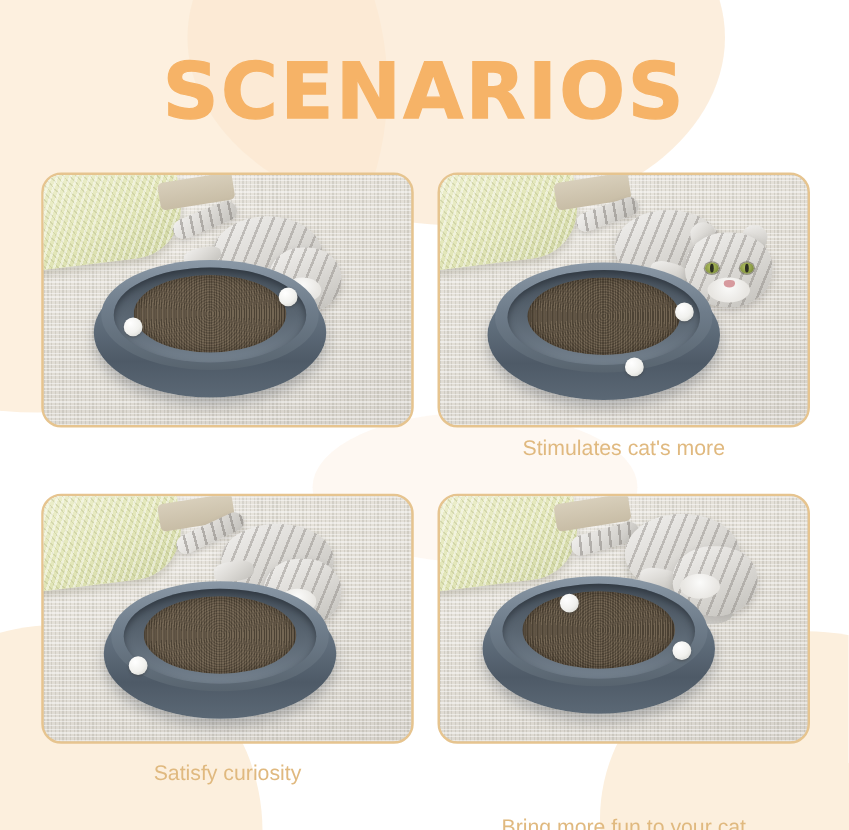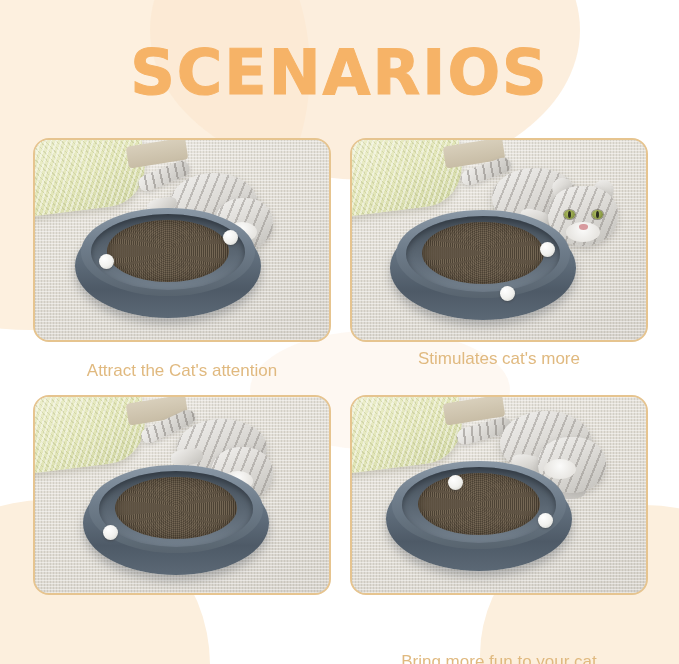--- a/index.html
+++ b/index.html
@@ -323,23 +323,20 @@
 
       <div class="toy" style="left:40px;top:62px;">
         <div class="toy-base"></div>
         <div class="toy-rim"></div>
         <div class="toy-track"></div>
         <div class="toy-pad"></div>
         <div class="ball" style="left:24px;top:52px;"></div>
         <div class="ball" style="left:148px;top:28px;"></div>
       </div>
     </div>
-  </div>
-  <div class="caption cap-tl">
-    <span class="line">Attract the Cat's attention</span>
   </div>
 
   <div class="card card-tr">
     <div class="photo">
       <div class="floor"></div>
       <div class="floor-shadow"></div>
       <div class="cushion"></div>
       <div class="cushion-edge"></div>
 
       <div class="cat">
@@ -387,20 +384,23 @@
 
       <div class="toy" style="left:48px;top:62px;">
         <div class="toy-base"></div>
         <div class="toy-rim"></div>
         <div class="toy-track"></div>
         <div class="toy-pad"></div>
         <div class="ball" style="left:20px;top:66px;"></div>
       </div>
     </div>
   </div>
+  <div class="caption cap-bl">
+    <span class="line">Satisfy curiosity</span>
+  </div>
 
   <div class="card card-br">
     <div class="photo">
       <div class="floor"></div>
       <div class="floor-shadow"></div>
       <div class="cushion"></div>
       <div class="cushion-edge"></div>
 
       <div class="cat">
         <div class="cat-tail" style="left:104px;top:26px;width:56px;height:16px;transform:rotate(-16deg);"></div>

